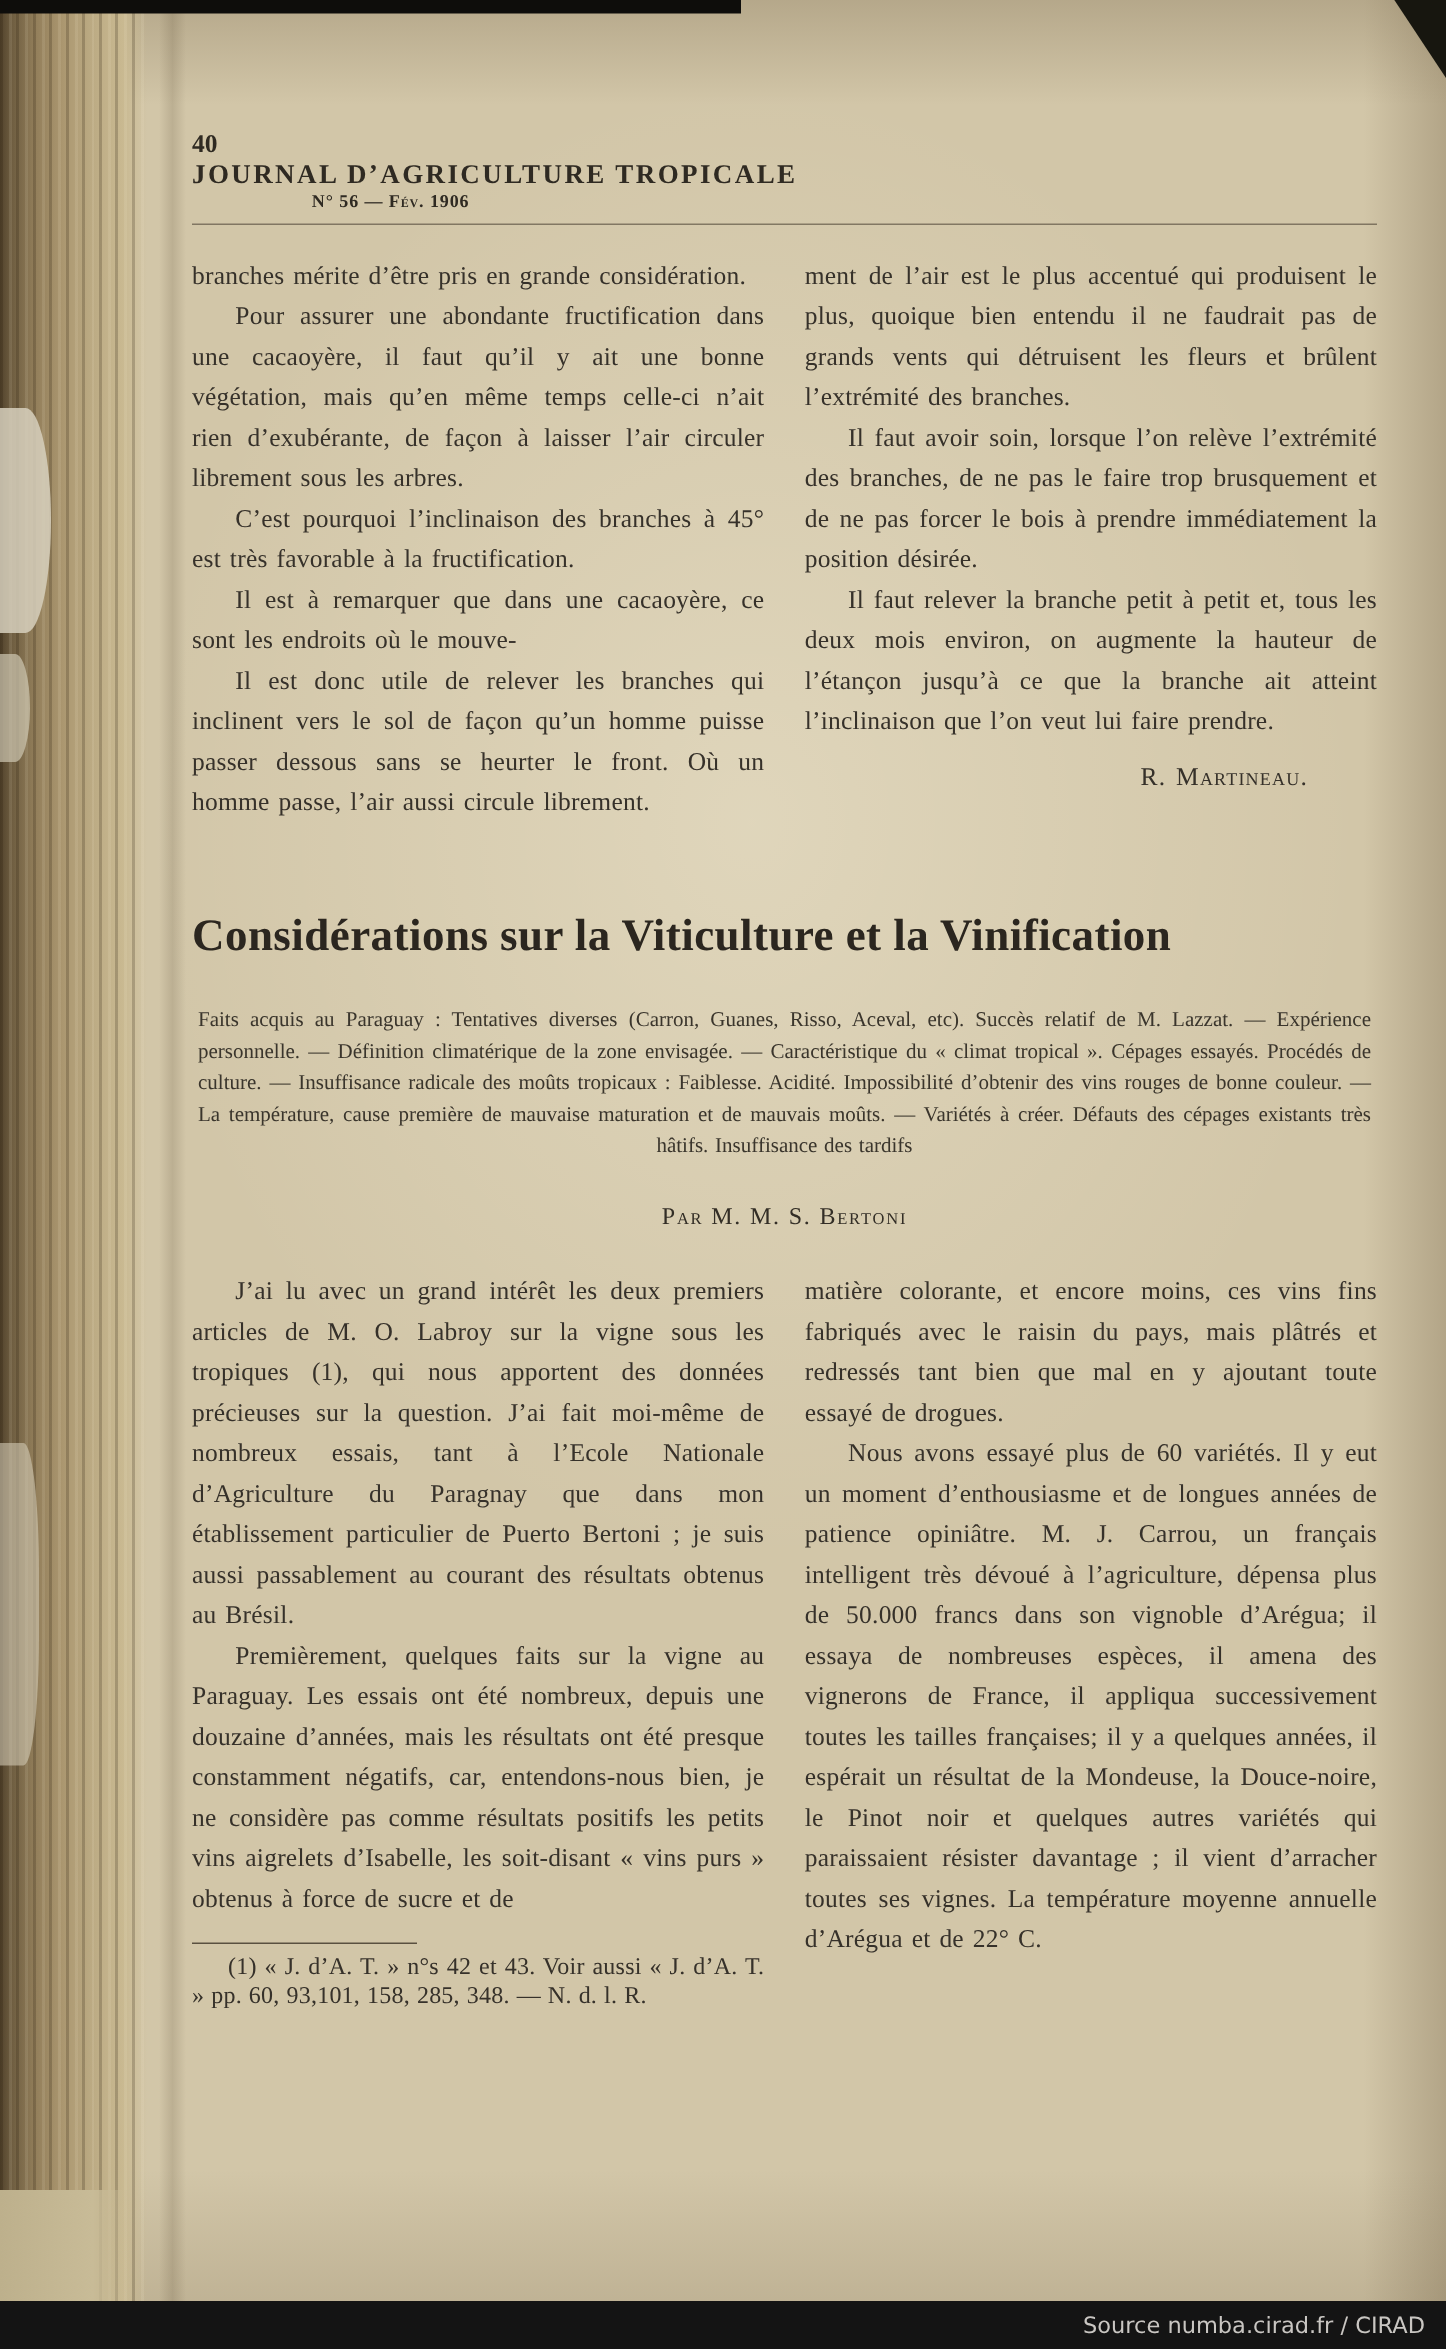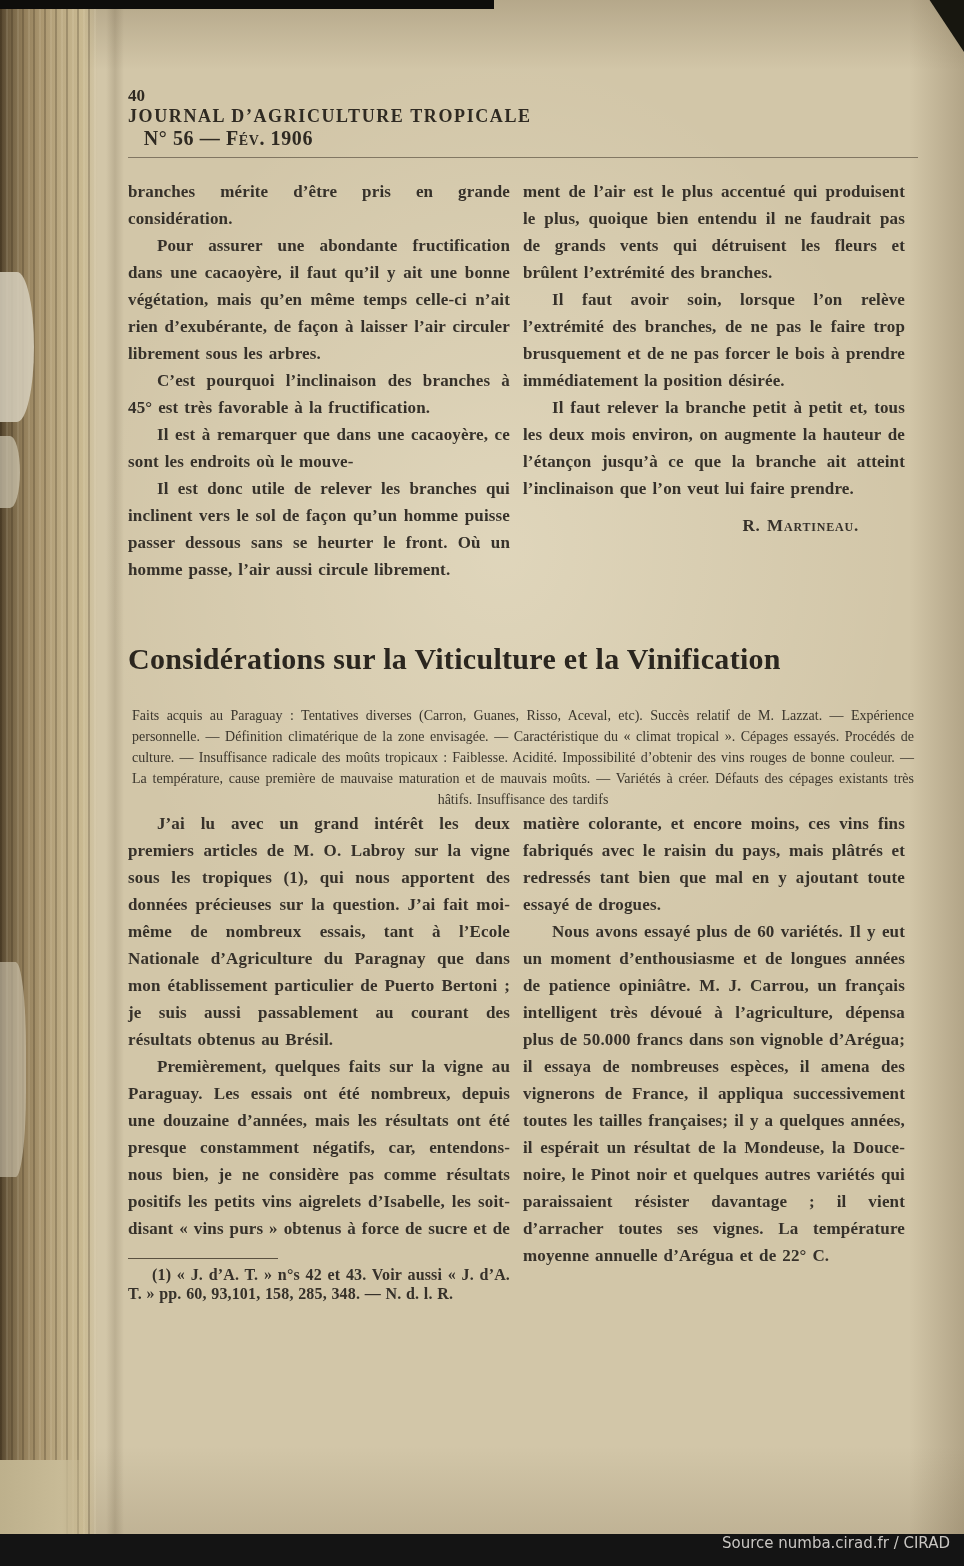--- a/index.html
+++ b/index.html
@@ -33,39 +33,39 @@
   .patch2 { top:436px; width:20px; height:72px;  background:#cfc8b2; border-radius:0 50% 50% 0; opacity:.7; }
   .patch3 { top:962px; width:26px; height:215px; background:#d2cab4; border-radius:0 40% 40% 0; opacity:.6; }
   .edge-bottom { position:absolute; left:0; bottom:32px; width:88px; height:74px;
     background:linear-gradient(90deg,#bdb08c,#c8bb97 70%, rgba(200,187,151,0)); }
   
   .content { position:absolute; left:128px; top:86px; width:790px; }
   .runhead { display:flex; justify-content:space-between; align-items:baseline;
     border-bottom:1.5px solid rgba(62,52,40,0.55); padding-bottom:7px; color:#2f2a22;flex-direction:column; }
   .runhead .pageno { font-size:17px; font-weight:bold; width:70px; }
   .runhead .jtitle { font-size:18px; font-weight:bold; letter-spacing:1.6px; text-align:center; flex:1; }
-  .runhead .issue  { font-size:20px; font-weight:bold; letter-spacing:0.6px; width:185px; text-align:right; font-variant:small-caps; }
-  .cols { display:flex; gap:13px; margin-top:20px;font-weight:bold; }
+  .runhead .issue  { font-size:12px; font-weight:bold; letter-spacing:0.6px; width:185px; text-align:right; font-variant:small-caps; }
+  .cols { display:flex; gap:27px; margin-top:20px; }
   .col  { width:382px; font-size:17px; line-height:27px; text-align:justify; word-spacing:1.5px; letter-spacing:0.15px; }
   .col p { margin:0; text-indent:1.7em; }
   .col p.no-indent { text-indent:0; }
   .signature { margin-top:10px; text-align:right; padding-right:46px;
     font-variant:small-caps; letter-spacing:0.8px; font-size:17px; }
   .art-title { margin-top:56px; text-align:left; font-size:30px; font-weight:bold;
     line-height:40px; color:#2b261f; letter-spacing:0.3px; }
   .abstract { margin:26px auto 0 auto; width:782px; font-size:14px; line-height:21px;
     text-align:justify; text-align-last:center; word-spacing:1px; color:#3a352c; }
   .byline { margin:28px 0 26px 0; text-align:center; font-variant:small-caps;
     font-size:16px; letter-spacing:1.2px; color:#332e26; }
   .footrule { width:150px; border:none; border-top:1px solid rgba(60,50,38,0.8); margin:16px 0 6px 0; }
   .footnote { font-size:16px; line-height:19px; text-align:justify; text-indent:1.5em; word-spacing:0.5px; }
   .bodycols { margin-top:0; }
   
   .footerbar { position:absolute; left:0; bottom:0; width:964px; height:32px; background:#141414;
-    display:flex; align-items:flex-start; justify-content:flex-end; padding-right:14px; box-sizing:border-box;
+    display:flex; align-items:center; justify-content:flex-end; padding-right:14px; box-sizing:border-box;
     font-family:"DejaVu Sans","Liberation Sans",sans-serif; font-size:15px; color:#c9c6c2; }
 </style>
 </head>
 <body>
 
 <div class="scan">
 
   <div class="binding"></div>
   <div class="patch patch1"></div>
   <div class="patch patch2"></div>
@@ -98,20 +98,21 @@
         <div class="signature">R. Martineau.</div>
       </div>
     </div>
 
     <div class="art-title">
       <div>Considérations sur la Viticulture et la Vinification</div>
     </div>
 
     <div class="abstract">Faits acquis au Paraguay : Tentatives diverses (Carron, Guanes, Risso, Aceval, etc). Succès relatif de M. Lazzat. — Expérience personnelle. — Définition climatérique de la zone envisagée. — Caractéristique du « climat tropical ». Cépages essayés. Procédés de culture. — Insuffisance radicale des moûts tropicaux : Faiblesse. Acidité. Impossibilité d’obtenir des vins rouges de bonne couleur. — La température, cause première de mauvaise maturation et de mauvais moûts. — Variétés à créer. Défauts des cépages existants très hâtifs. Insuffisance des tardifs</div>
 
+    <div class="byline">Par M. M. S. Bertoni</div>
 
     <div class="cols bodycols">
       <div class="col">
         <p>J’ai lu avec un grand intérêt les deux premiers articles de M. O. Labroy sur la vigne sous les tropiques (1), qui nous apportent des données précieuses sur la question. J’ai fait moi-même de nombreux essais, tant à l’Ecole Nationale d’Agriculture du Paragnay que dans mon établissement particulier de Puerto Bertoni ; je suis aussi passablement au courant des résultats obtenus au Brésil.</p>
         <p>Premièrement, quelques faits sur la vigne au Paraguay. Les essais ont été nombreux, depuis une douzaine d’années, mais les résultats ont été presque constamment négatifs, car, entendons-nous bien, je ne considère pas comme résultats positifs les petits vins aigrelets d’Isabelle, les soit-disant « vins purs » obtenus à force de sucre et de</p>
         <hr class="footrule">
         <div class="footnote">(1) « J. d’A. T. » n°s 42 et 43. Voir aussi « J. d’A. T. » pp. 60, 93,101, 158, 285, 348. — N. d. l. R.</div>
       </div>
       <div class="col">
         <p class="no-indent">matière colorante, et encore moins, ces vins fins fabriqués avec le raisin du pays, mais plâtrés et redressés tant bien que mal en y ajoutant toute essayé de drogues.</p>

